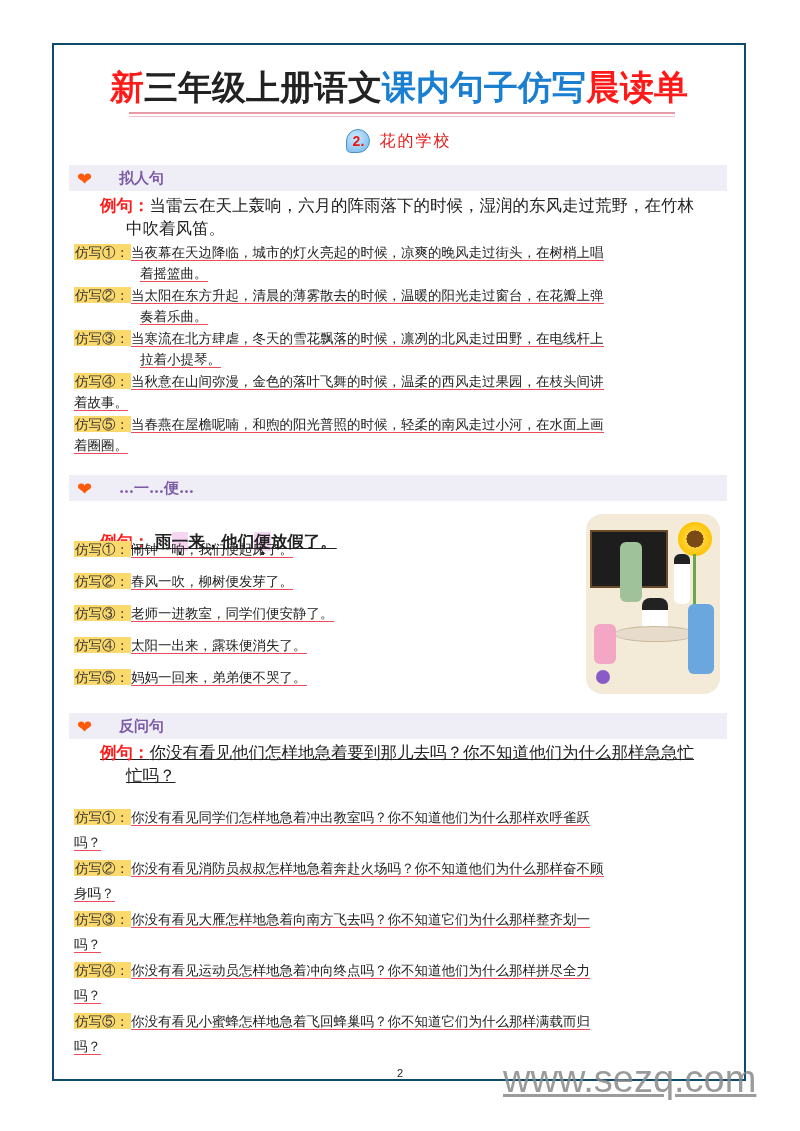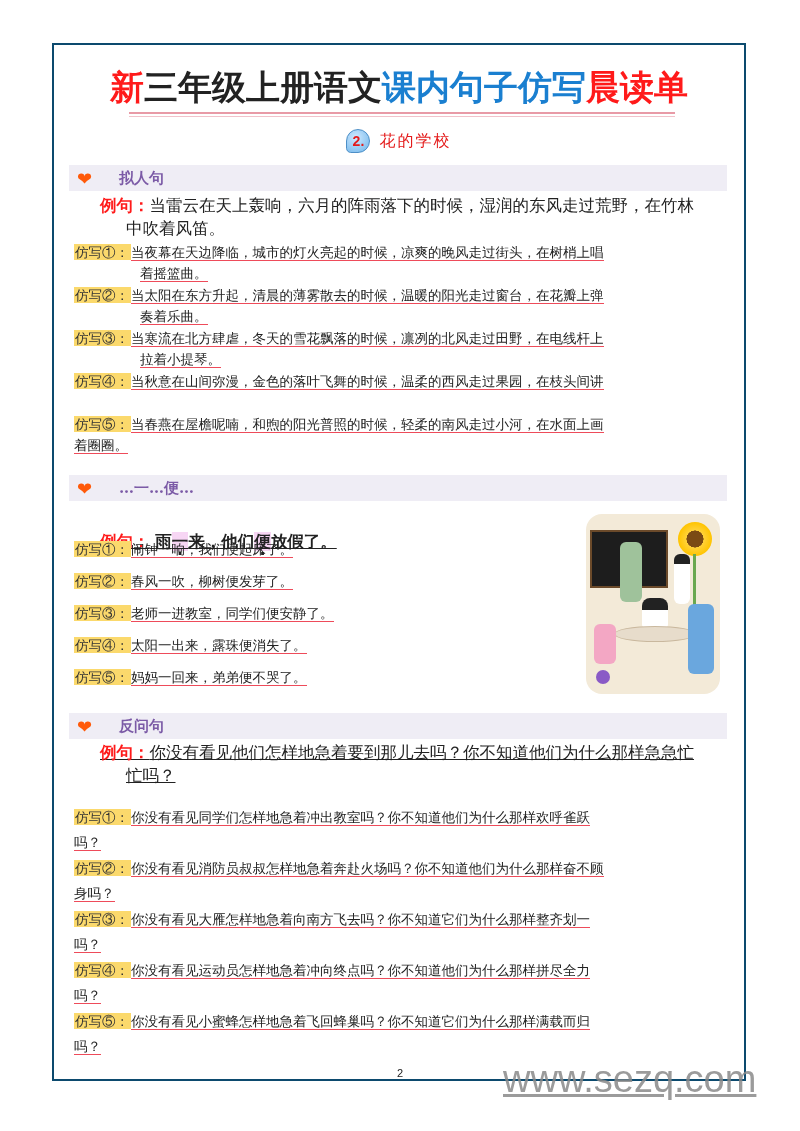--- a/index.html
+++ b/index.html
@@ -109,20 +109,21 @@
   <div class="item" style="top:240px;">
     <span class="tag">仿写②：</span><span class="ul">当太阳在东方升起，清晨的薄雾散去的时候，温暖的阳光走过窗台，在花瓣上弹</span>
     <span class="cont"><span class="ul">奏着乐曲。</span></span>
   </div>
   <div class="item" style="top:283px;">
     <span class="tag">仿写③：</span><span class="ul">当寒流在北方肆虐，冬天的雪花飘落的时候，凛冽的北风走过田野，在电线杆上</span>
     <span class="cont"><span class="ul">拉着小提琴。</span></span>
   </div>
   <div class="item" style="top:326px;">
     <span class="tag">仿写④：</span><span class="ul">当秋意在山间弥漫，金色的落叶飞舞的时候，温柔的西风走过果园，在枝头间讲</span>
+    <span class="cont0"><span class="ul">着故事。</span></span>
   </div>
   <div class="item" style="top:369px;">
     <span class="tag">仿写⑤：</span><span class="ul">当春燕在屋檐呢喃，和煦的阳光普照的时候，轻柔的南风走过小河，在水面上画</span>
     <span class="cont0"><span class="ul">着圈圈。</span></span>
   </div>
 
   <div class="sec-head" style="top:430px;">
     <span class="heart">❤</span>
     <span class="sec-title">…一…便…</span>
   </div>

